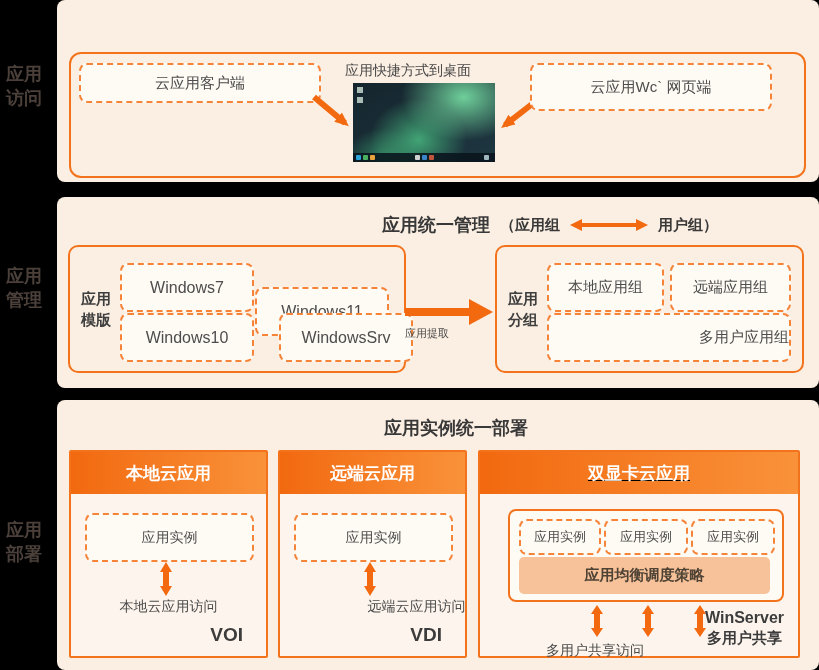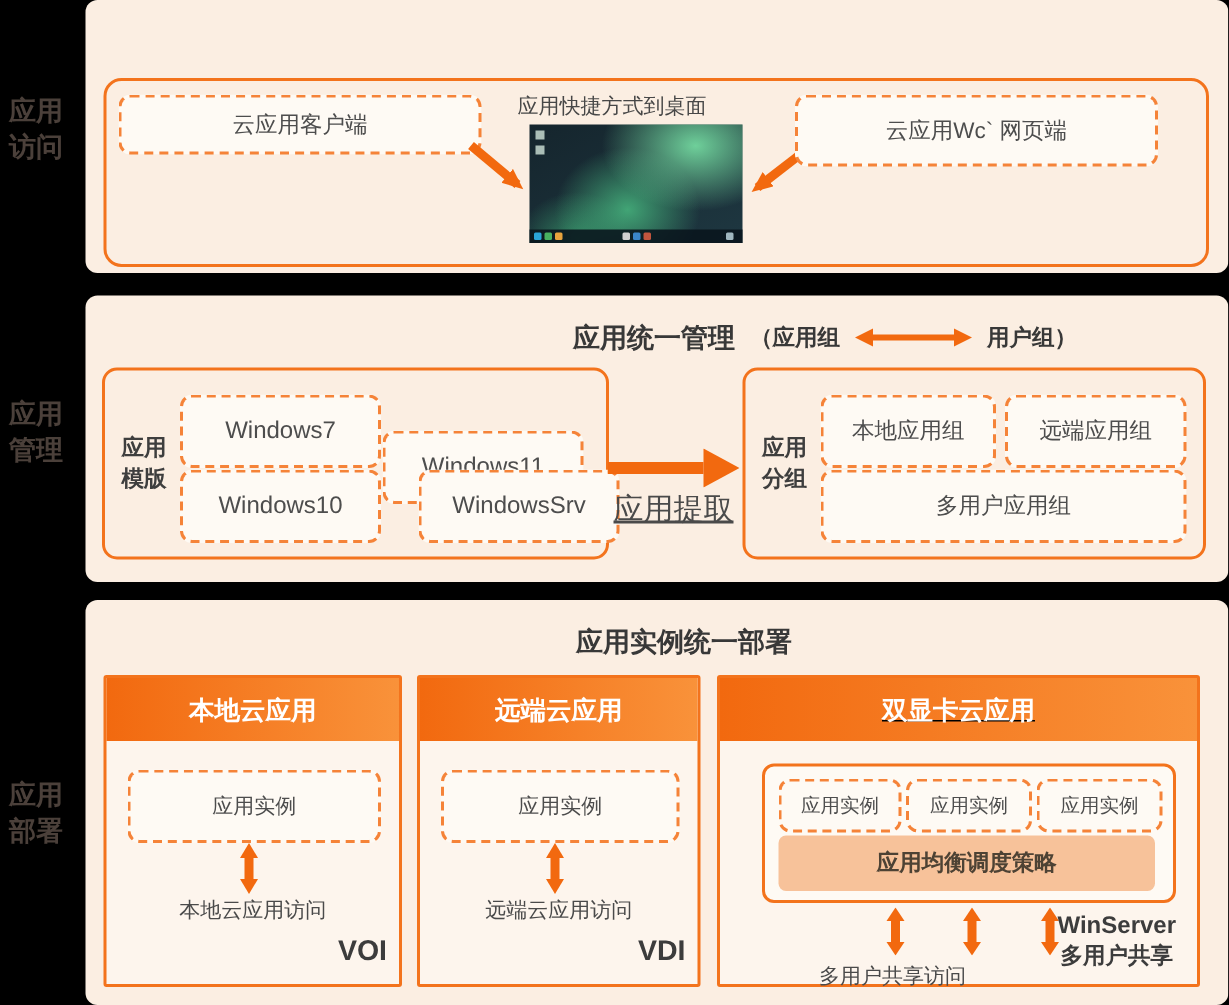--- a/index.html
+++ b/index.html
@@ -32,34 +32,34 @@
   .taskbar span{position:absolute;top:2px;width:5px;height:5px;border-radius:1px;}
 
   .m-title-row{position:absolute;top:14px;left:325px;height:28px;display:flex;align-items:center;gap:10px;}
   .m-title{font-size:18px;font-weight:bold;color:#383838;}
   .m-paren{font-size:15px;font-weight:bold;color:#383838;}
   .group-box{position:absolute;border:2px solid #f3731c;border-radius:10px;}
   .gb-left{left:11px;top:48px;width:334px;height:124px;}
   .gb-right{left:438px;top:48px;width:305px;height:124px;}
   .vert-label{position:absolute;left:8px;top:50%;transform:translateY(-50%);width:36px;
               text-align:center;font-weight:bold;font-size:15px;line-height:21px;color:#3e3e3e;}
-  .extract-label{position:absolute;left:348px;top:129px;width:88px;text-align:center;
-                 font-size:20px;color:#4a4a4a;text-decoration:underline;}
+  .extract-label{position:absolute;left:348px;top:129px;width:88px;text-align:left;
+                 font-size:11px;color:#4a4a4a;}
   .b-title{position:absolute;top:16px;left:0;width:100%;text-align:center;
            font-size:18px;font-weight:bold;color:#383838;padding-left:18px;}
 
   .card{position:absolute;top:50px;height:208px;border:2px solid #f3731c;background:#fdf5ed;
         border-radius:2px;box-sizing:border-box;}
   .card1{left:12px;width:199px;}
   .card2{left:221px;width:189px;}
   .card3{left:421px;width:322px;text-decoration:underline;}
   .card-header{height:42px;background:linear-gradient(90deg,#f2690f,#f9923a);color:#fff;
                font-weight:bold;font-size:17px;display:flex;align-items:center;justify-content:center;}
   .access-label{position:absolute;left:0;width:100%;text-align:center;font-size:14px;color:#4a4a4a;}
-  .badge{position:absolute;right:8px;bottom:10px;font-size:19px;font-weight:bold;color:#3c3c3c;}
+  .badge{position:absolute;right:23px;bottom:10px;font-size:19px;font-weight:bold;color:#3c3c3c;}
   .inner-box{position:absolute;left:28px;top:57px;width:276px;height:93px;border:2px solid #f3731c;
              border-radius:8px;background:#fefaf4;box-sizing:border-box;}
   .scheduler{position:absolute;left:9px;top:46px;width:251px;height:37px;background:#f7c29a;
              border-radius:5px;display:flex;align-items:center;justify-content:center;
              font-size:15px;font-weight:bold;color:#4d4234;}
   .badge-multi{position:absolute;right:14px;bottom:8px;text-align:center;font-weight:bold;
                font-size:16px;line-height:20px;color:#3c3c3c;}
   .arrow-svg{position:absolute;}
 </style>
 </head>
@@ -166,21 +166,21 @@
       <div class="vert-label">
         <div>应用</div>
         <div>分组</div>
       </div>
       <div class="dashed-box" style="left:50px;top:16px;width:113px;height:45px;">
         <span>本地应用组</span>
         </div>
       <div class="dashed-box" style="left:173px;top:16px;width:117px;height:45px;">
         <span>远端应用组</span>
         </div>
-      <div class="dashed-box" style="left:50px;top:66px;width:240px;height:45px;">
+      <div class="dashed-box" style="left:50px;top:66px;width:240px;height:45px;justify-content:flex-end;">
         <span>多用户应用组</span>
         </div>
     </div>
   </div>
 
   <div class="panel panel-bot">
     <div class="b-title">应用实例统一部署</div>
 
     <div class="card card1">
       <div class="card-header">本地云应用</div>
@@ -199,21 +199,21 @@
     <div class="card card2">
       <div class="card-header">远端云应用</div>
       <div class="dashed-box" style="left:14px;top:61px;width:155px;height:45px;font-size:14px;">
         <span>应用实例</span>
         </div>
       <svg class="arrow-svg" style="left:83px;top:110px;" width="14" height="34">
         <line x1="7" y1="8" x2="7" y2="26" stroke="#f2690f" stroke-width="6"></line>
         <polygon points="7,0 1,10 13,10" fill="#f2690f"></polygon>
         <polygon points="7,34 1,24 13,24" fill="#f2690f"></polygon>
       </svg>
-      <div class="access-label" style="top:146px;">远端云应用访问</div>
+      <div class="access-label" style="top:146px;padding-left:44px;">远端云应用访问</div>
       <div class="badge">VDI</div>
     </div>
 
     <div class="card card3">
       <div class="card-header">双显卡云应用</div>
       <div class="inner-box">
         <div class="dashed-box" style="left:9px;top:8px;width:78px;height:32px;font-size:13px;">
           <span>应用实例</span>
           </div>
         <div class="dashed-box" style="left:94px;top:8px;width:80px;height:32px;font-size:13px;">

